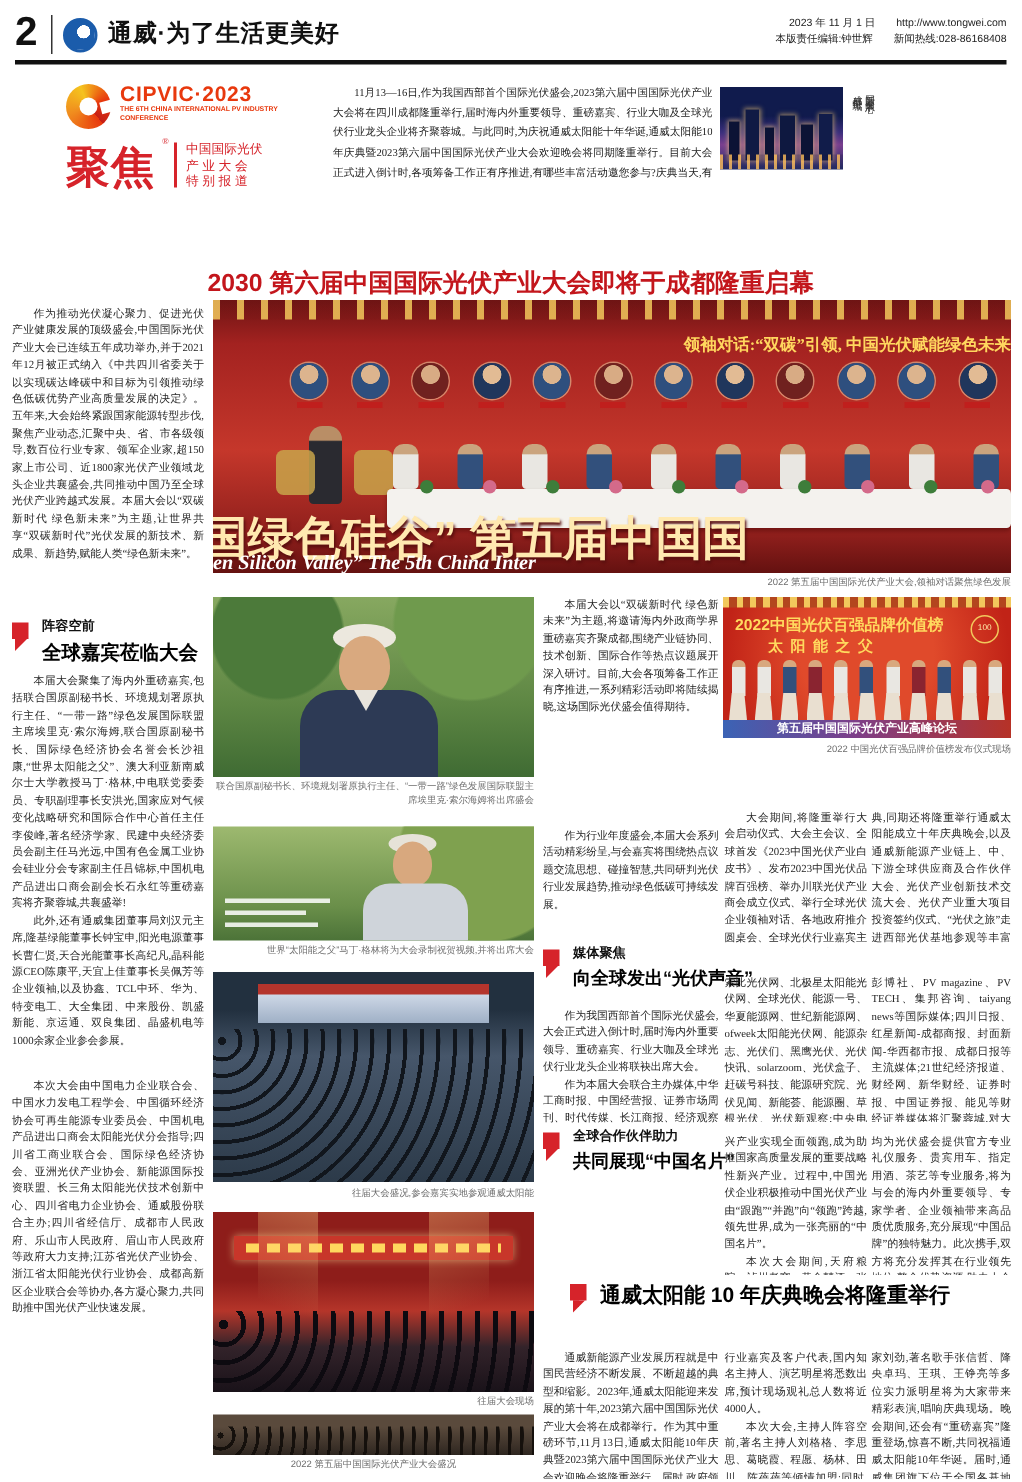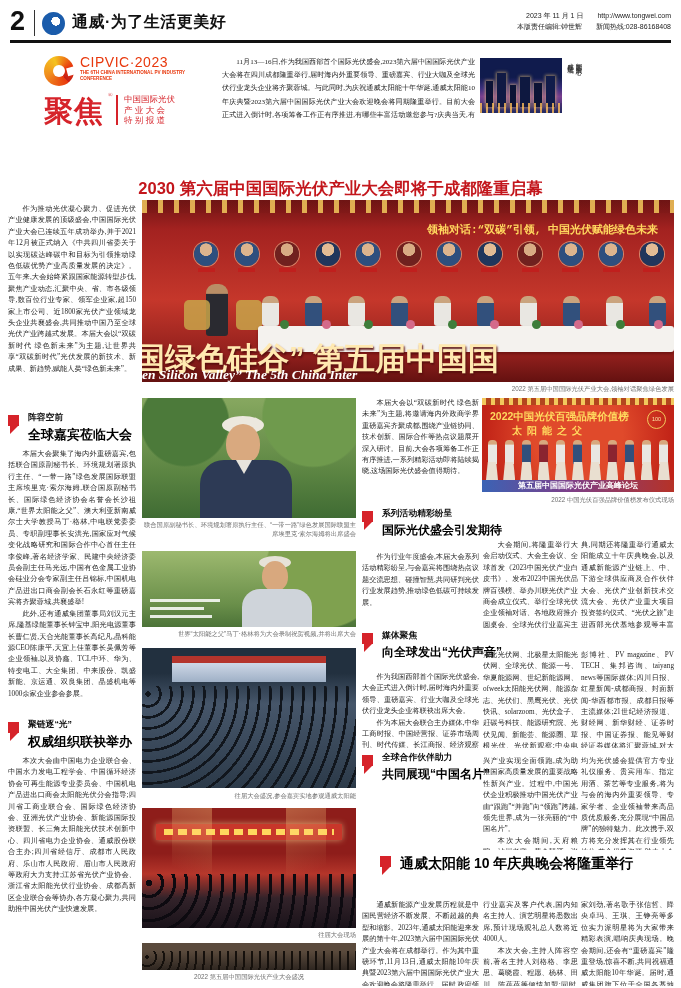--- a/index.html
+++ b/index.html
@@ -19,21 +19,21 @@
             font-family:"Liberation Sans","DejaVu Sans",sans-serif;}
   .topright .cell{display:inline-block;margin-left:14px;}
   .mastrule{position:absolute;left:10px;top:40px;width:661px;height:3px;background:#111;}
   
   .cipvic{position:absolute;left:44px;top:54px;width:172px;}
   .cipvic-mark{position:absolute;left:0;top:2px;width:30px;height:30px;border-radius:50%;
       background:conic-gradient(from 140deg,#e8380d,#f08c1e 30%,#f5c31e 55%,#e8380d 80%,#c51f16);}
   .cipvic-mark:before{content:"";position:absolute;left:9px;top:9px;width:12px;height:12px;border-radius:50%;background:#fff;}
   .cipvic-mark:after{content:"";position:absolute;right:-3px;top:11px;width:10px;height:8px;background:#fff;transform:rotate(-15deg);}
   .cipvic-name{position:absolute;left:36px;top:0;color:#e8380d;font-family:"Liberation Sans",sans-serif;
-               font-weight:400;font-size:14px;letter-spacing:.5px;}
+               font-weight:700;font-size:14px;letter-spacing:.5px;}
   .cipvic-sub{position:absolute;left:36px;top:16px;width:130px;color:#e8380d;font-family:"Liberation Sans",sans-serif;
               font-size:4.6px;font-weight:bold;line-height:5.6px;}
   .focusrow{position:absolute;left:44px;top:92px;height:36px;}
   .focusword{font-size:29px;font-weight:900;color:#d6232a;font-family:"Liberation Sans",sans-serif;letter-spacing:1px;}
   .focusreg{position:absolute;left:64px;top:0;font-size:6px;color:#d6232a;}
   .focusbar{position:absolute;left:72px;top:3px;width:2px;height:30px;background:#d6232a;}
   .focuslines{position:absolute;left:80px;top:2px;color:#d6232a;font-weight:normal;font-size:8.5px;line-height:10.5px;
               font-family:"Liberation Sans",sans-serif;white-space:nowrap;}
   .intro{position:absolute;left:222px;top:56px;width:253px;height:68px;overflow:hidden;
          font-size:7.1px;line-height:13.2px;text-align:justify;text-indent:2em;margin:0;color:#222;}
@@ -65,22 +65,22 @@
   .kicker{font-family:"Liberation Sans",sans-serif;font-size:8.8px;font-weight:bold;color:#111;white-space:nowrap;}
   .sec-title{font-family:"Liberation Sans",sans-serif;font-size:13px;font-weight:900;color:#000;white-space:nowrap;margin-top:2px;}
   
   .leftcol{position:absolute;left:8px;top:204px;width:128px;height:780px;overflow:hidden;}
   .leftcol .body{overflow:hidden;margin-bottom:8px;}
   
   .mainphoto{position:absolute;left:142px;top:200px;width:532px;height:182px;overflow:hidden;
      background:linear-gradient(180deg,#6e1414 0,#a32220 16%,#c5372b 55%,#8f1f1c 86%,#641110 100%);}
   .goldstrip{position:absolute;left:0;top:0;width:100%;height:13px;
      background:repeating-linear-gradient(90deg,rgba(242,200,92,.85) 0 5px,rgba(110,20,18,.15) 5px 16px);}
-  .mp-topline{position:absolute;right:16px;top:22px;color:#ffd75e;font-size:11px;font-weight:bold;
-     font-family:Liberation Mono, monospace;white-space:nowrap;}
+  .mp-topline{position:absolute;right:0;top:22px;color:#ffd75e;font-size:11px;font-weight:bold;
+     font-family:Liberation Serif, serif;white-space:nowrap;}
   .avatars{position:absolute;left:52px;top:42px;width:470px;display:flex;justify-content:space-between;}
   .avatars i{width:24px;height:24px;border-radius:50%;
      background:radial-gradient(circle at 50% 32%,#dcb48e 0 30%,#2e4f7e 32%);box-shadow:0 0 0 1px rgba(250,230,180,.5);}
   .avatars i:nth-child(3n){background:radial-gradient(circle at 50% 32%,#d8ab84 0 30%,#70211f 32%);}
   .avatars i:nth-child(4n){background:radial-gradient(circle at 50% 32%,#e2bb94 0 30%,#20365c 32%);}
   .avatars i:after{content:"";display:block;margin:26px auto 0;width:17px;height:4px;background:#c01f1d;}
   .people{position:absolute;left:120px;top:96px;width:404px;display:flex;justify-content:space-between;}
   .people i{width:17px;height:30px;border-radius:7px 7px 3px 3px;
      background:linear-gradient(180deg,#caa47e 0 22%,#e9e7e2 24%);}
   .people i:nth-child(2n){background:linear-gradient(180deg,#caa47e 0 22%,#32507c 24%);}
@@ -219,25 +219,20 @@
     </div>
     <div class="sec-head">
       <span class="bullet"></span>
       <div class="kicker">阵容空前</div>
       <div class="sec-title">全球嘉宾莅临大会</div>
     </div>
     <div class="body" style="height:262px">
       <p class="p">本届大会聚集了海内外重磅嘉宾,包括联合国原副秘书长、环境规划署原执行主任、“一带一路”绿色发展国际联盟主席埃里克·索尔海姆,联合国原副秘书长、国际绿色经济协会名誉会长沙祖康,“世界太阳能之父”、澳大利亚新南威尔士大学教授马丁·格林,中电联党委委员、专职副理事长安洪光,国家应对气候变化战略研究和国际合作中心首任主任李俊峰,著名经济学家、民建中央经济委员会副主任马光远,中国有色金属工业协会硅业分会专家副主任吕锦标,中国机电产品进出口商会副会长石永红等重磅嘉宾将齐聚蓉城,共襄盛举!</p>
       <p class="p">此外,还有通威集团董事局刘汉元主席,隆基绿能董事长钟宝申,阳光电源董事长曹仁贤,天合光能董事长高纪凡,晶科能源CEO陈康平,天宜上佳董事长吴佩芳等企业领袖,以及协鑫、TCL中环、华为、特变电工、大全集团、中来股份、凯盛新能、京运通、双良集团、晶盛机电等1000余家企业参会参展。</p>
     </div>
-    <div class="sec-head">
-      <span class="bullet"></span>
-      <div class="kicker">聚链逐“光”</div>
-      <div class="sec-title">权威组织联袂举办</div>
-    </div>
     <div class="body" style="height:186px">
       <p class="p">本次大会由中国电力企业联合会、中国水力发电工程学会、中国循环经济协会可再生能源专业委员会、中国机电产品进出口商会太阳能光伏分会指导;四川省工商业联合会、国际绿色经济协会、亚洲光伏产业协会、新能源国际投资联盟、长三角太阳能光伏技术创新中心、四川省电力企业协会、通威股份联合主办;四川省经信厅、成都市人民政府、乐山市人民政府、眉山市人民政府等政府大力支持;江苏省光伏产业协会、浙江省太阳能光伏行业协会、成都高新区企业联合会等协办,各方凝心聚力,共同助推中国光伏产业快速发展。</p>
     </div>
   </div>
 
   <figure class="mainphoto" style="margin:0">
     <div class="goldstrip"></div>
     <div class="mp-topline">领袖对话:“双碳”引领, 中国光伏赋能绿色未来</div>
     <div class="avatars">
       <i></i>
@@ -356,27 +351,20 @@
         <i></i>
         <i></i>
     </div>
     <div class="aw-band">第五届中国国际光伏产业高峰论坛</div>
   </figure>
   <div class="aw-cap cap">2022 中国光伏百强品牌价值榜发布仪式现场</div>
 
   <div class="blk c3" style="top:398px;height:106px">
     <p class="p">本届大会以“双碳新时代 绿色新未来”为主题,将邀请海内外政商学界重磅嘉宾齐聚成都,围绕产业链协同、技术创新、国际合作等热点议题展开深入研讨。目前,大会各项筹备工作正有序推进,一系列精彩活动即将陆续揭晓,这场国际光伏盛会值得期待。</p>
   </div>
-  <div class="blk c3" style="top:508px;height:42px;overflow:visible">
-    <div class="sec-head">
-      <span class="bullet"></span>
-      <div class="kicker">系列活动精彩纷呈</div>
-      <div class="sec-title" style="font-size:12px">国际光伏盛会引发期待</div>
-    </div>
-  </div>
   <div class="blk c3" style="top:552px;height:74px">
     <p class="p">作为行业年度盛会,本届大会系列活动精彩纷呈,与会嘉宾将围绕热点议题交流思想、碰撞智慧,共同研判光伏行业发展趋势,推动绿色低碳可持续发展。</p>
   </div>
   <div class="blk c3" style="top:630px;height:40px;overflow:visible">
     <div class="sec-head">
       <span class="bullet"></span>
       <div class="kicker">媒体聚焦</div>
       <div class="sec-title" style="font-size:12px">向全球发出“光伏声音”</div>
     </div>
   </div>

